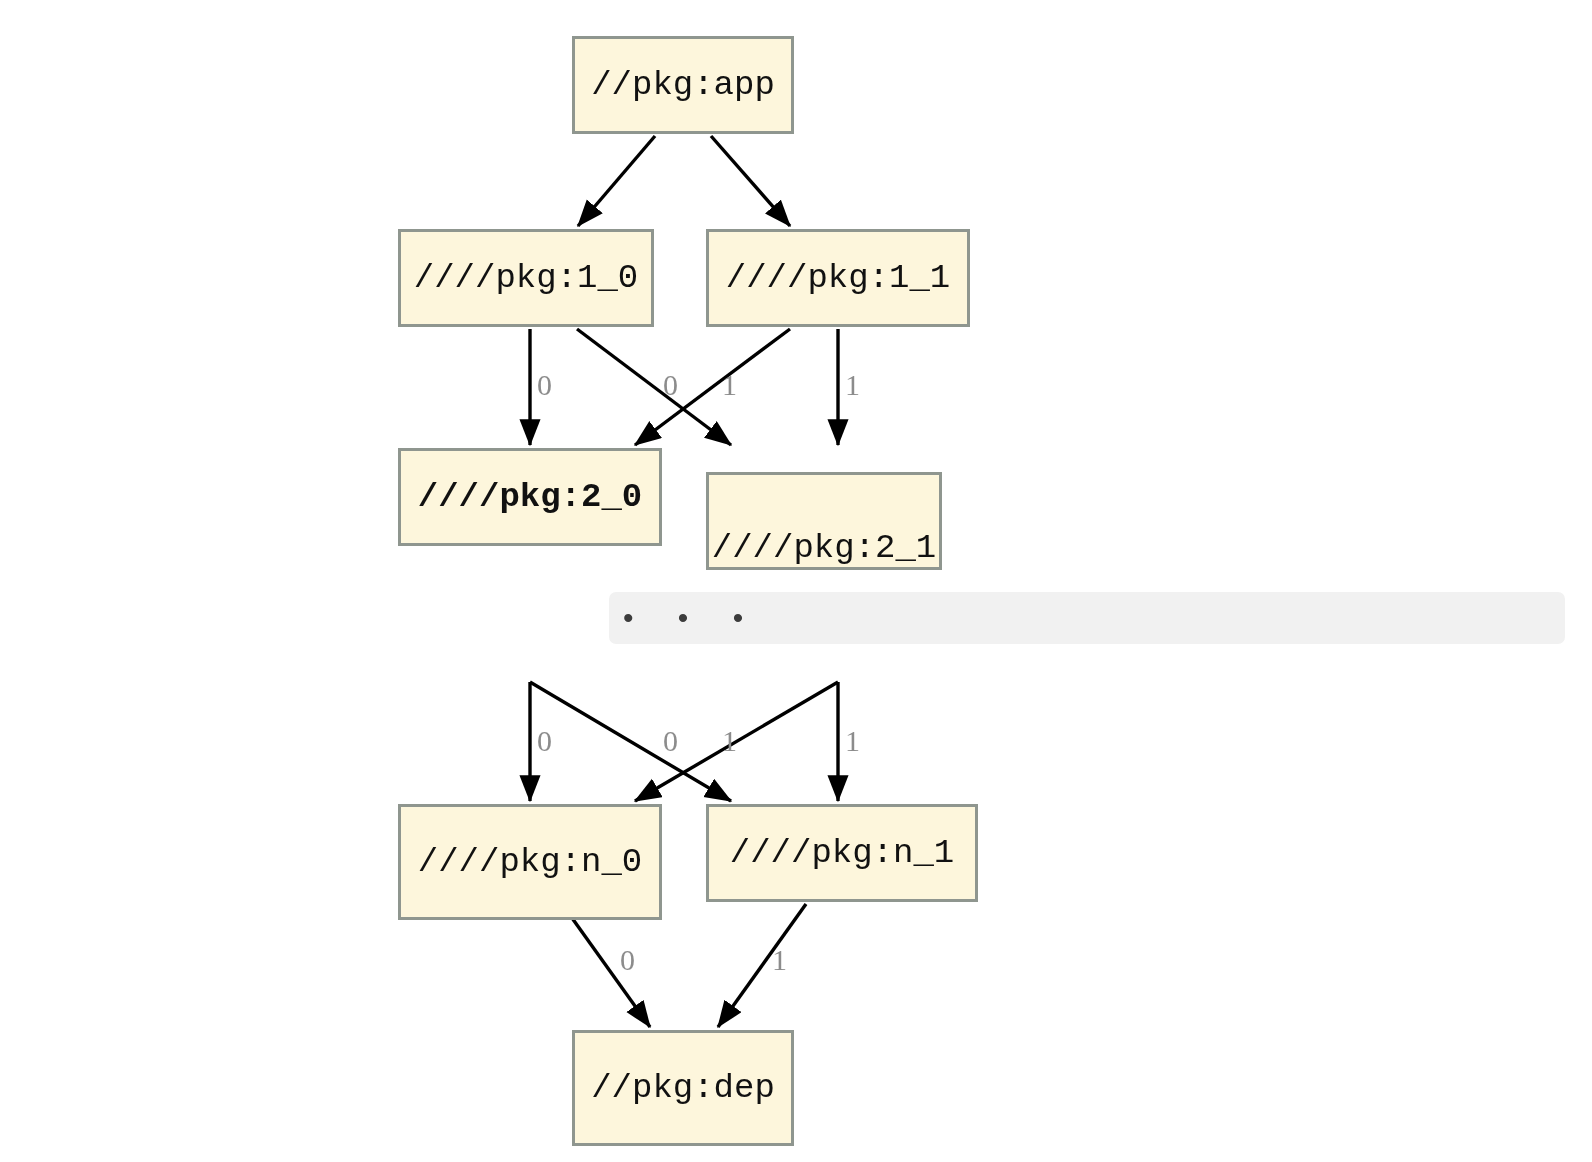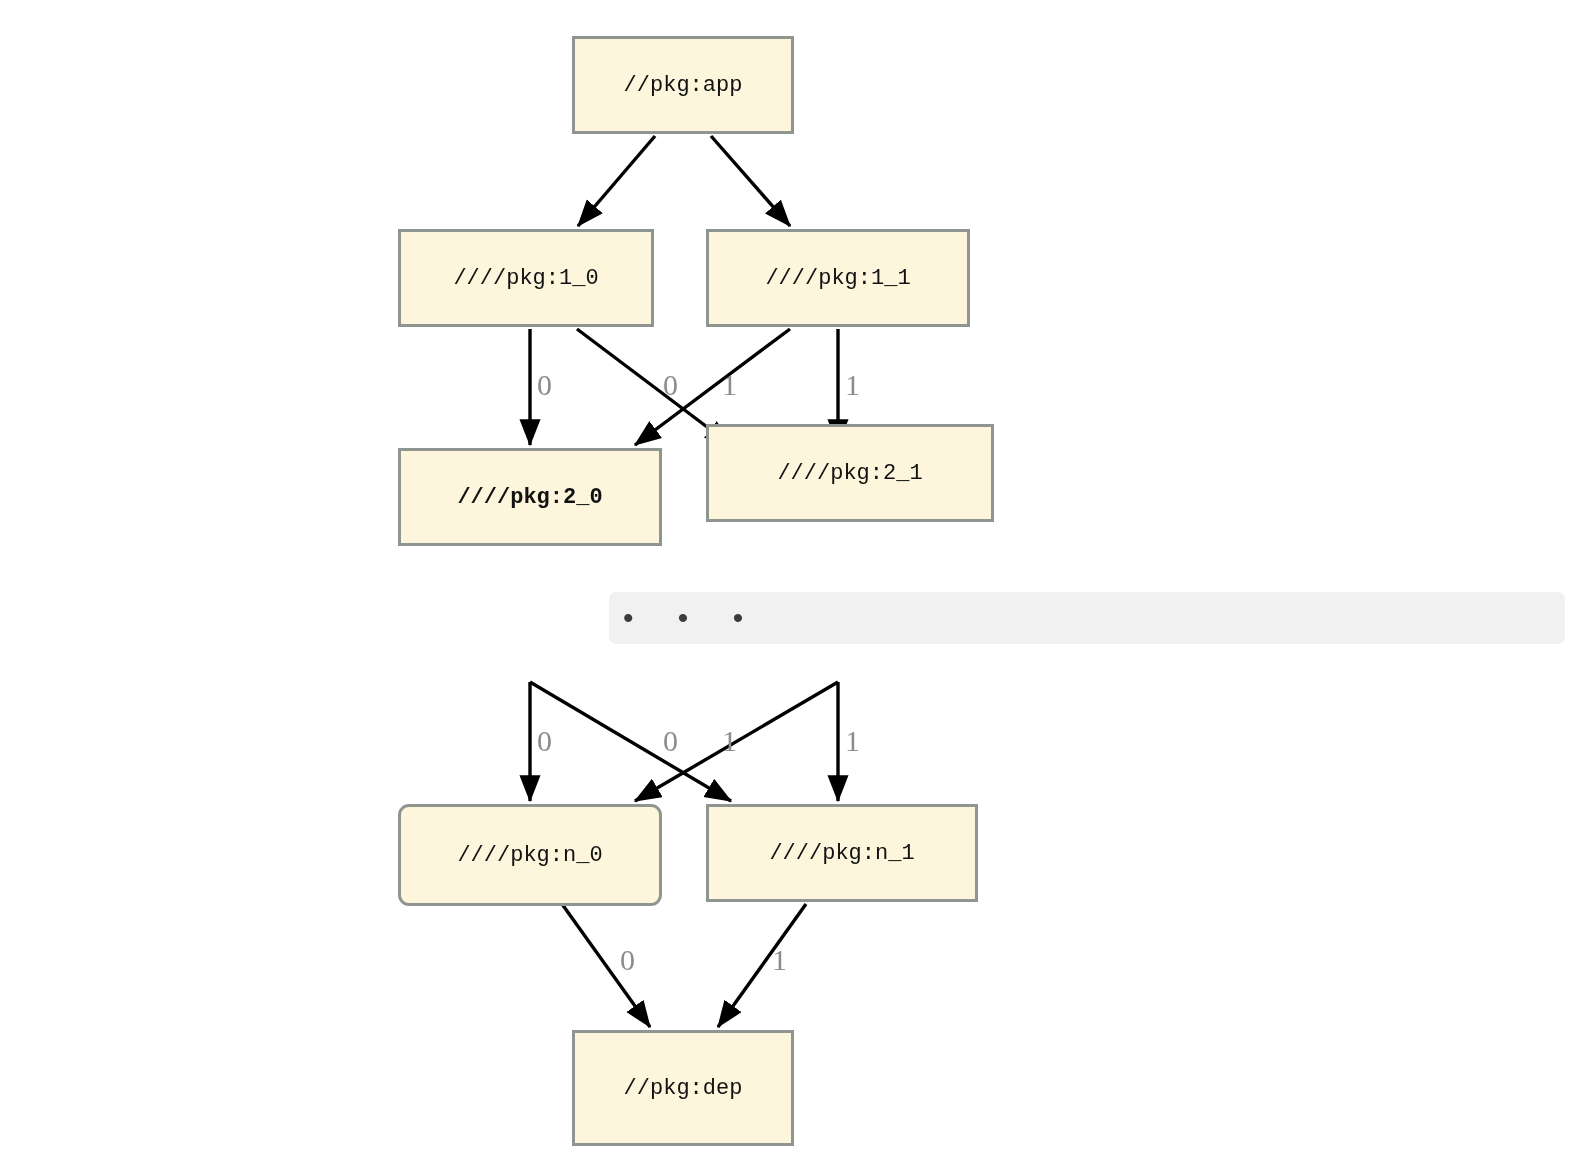--- a/index.html
+++ b/index.html
@@ -31,21 +31,21 @@
     position: absolute;
     box-sizing: border-box;
     background: #fdf6dc;
     border: 3px solid #8f968f;
     display: flex;
     align-items: center;
     justify-content: center;
   }
   .node-label {
     font-family: "Liberation Mono", "DejaVu Sans Mono", monospace;
-    font-size: 22px;
+    font-size: 34px;
     color: #111111;
     letter-spacing: 0px;
     white-space: pre;
   }
   .edge-label {
     position: absolute;
     font-family: "Liberation Serif", "DejaVu Serif", serif;
     font-size: 30px;
     color: #8c8c8c;
     white-space: pre;
@@ -101,24 +101,24 @@
       </div>
       <div class="node-box" style="left: 398px; top: 229px; width: 256px; height: 98px;">
         <span class="node-label">////pkg:1_0</span>
       </div>
       <div class="node-box" style="left: 706px; top: 229px; width: 264px; height: 98px; text-align: center;">
         <span class="node-label">////pkg:1_1</span>
       </div>
       <div class="node-box" style="left: 398px; top: 448px; width: 264px; height: 98px; font-weight: bold;">
         <span class="node-label">////pkg:2_0</span>
       </div>
-      <div class="node-box" style="left: 706px; top: 424px; width: 288px; height: 98px;">
+      <div class="node-box" style="left: 706px; top: 472px; width: 236px; height: 98px; align-items: flex-end;">
         <span class="node-label">////pkg:2_1</span>
       </div>
-      <div class="node-box" style="left: 398px; top: 804px; width: 264px; height: 102px; border-radius: 11px;">
+      <div class="node-box" style="left: 398px; top: 804px; width: 264px; height: 116px;">
         <span class="node-label">////pkg:n_0</span>
       </div>
       <div class="node-box" style="left: 706px; top: 804px; width: 272px; height: 98px;">
         <span class="node-label">////pkg:n_1</span>
       </div>
       <div class="node-box" style="left: 572px; top: 1030px; width: 222px; height: 116px;">
         <span class="node-label">//pkg:dep</span>
       </div>
     </div>
   <div id="edge-label-layer">

